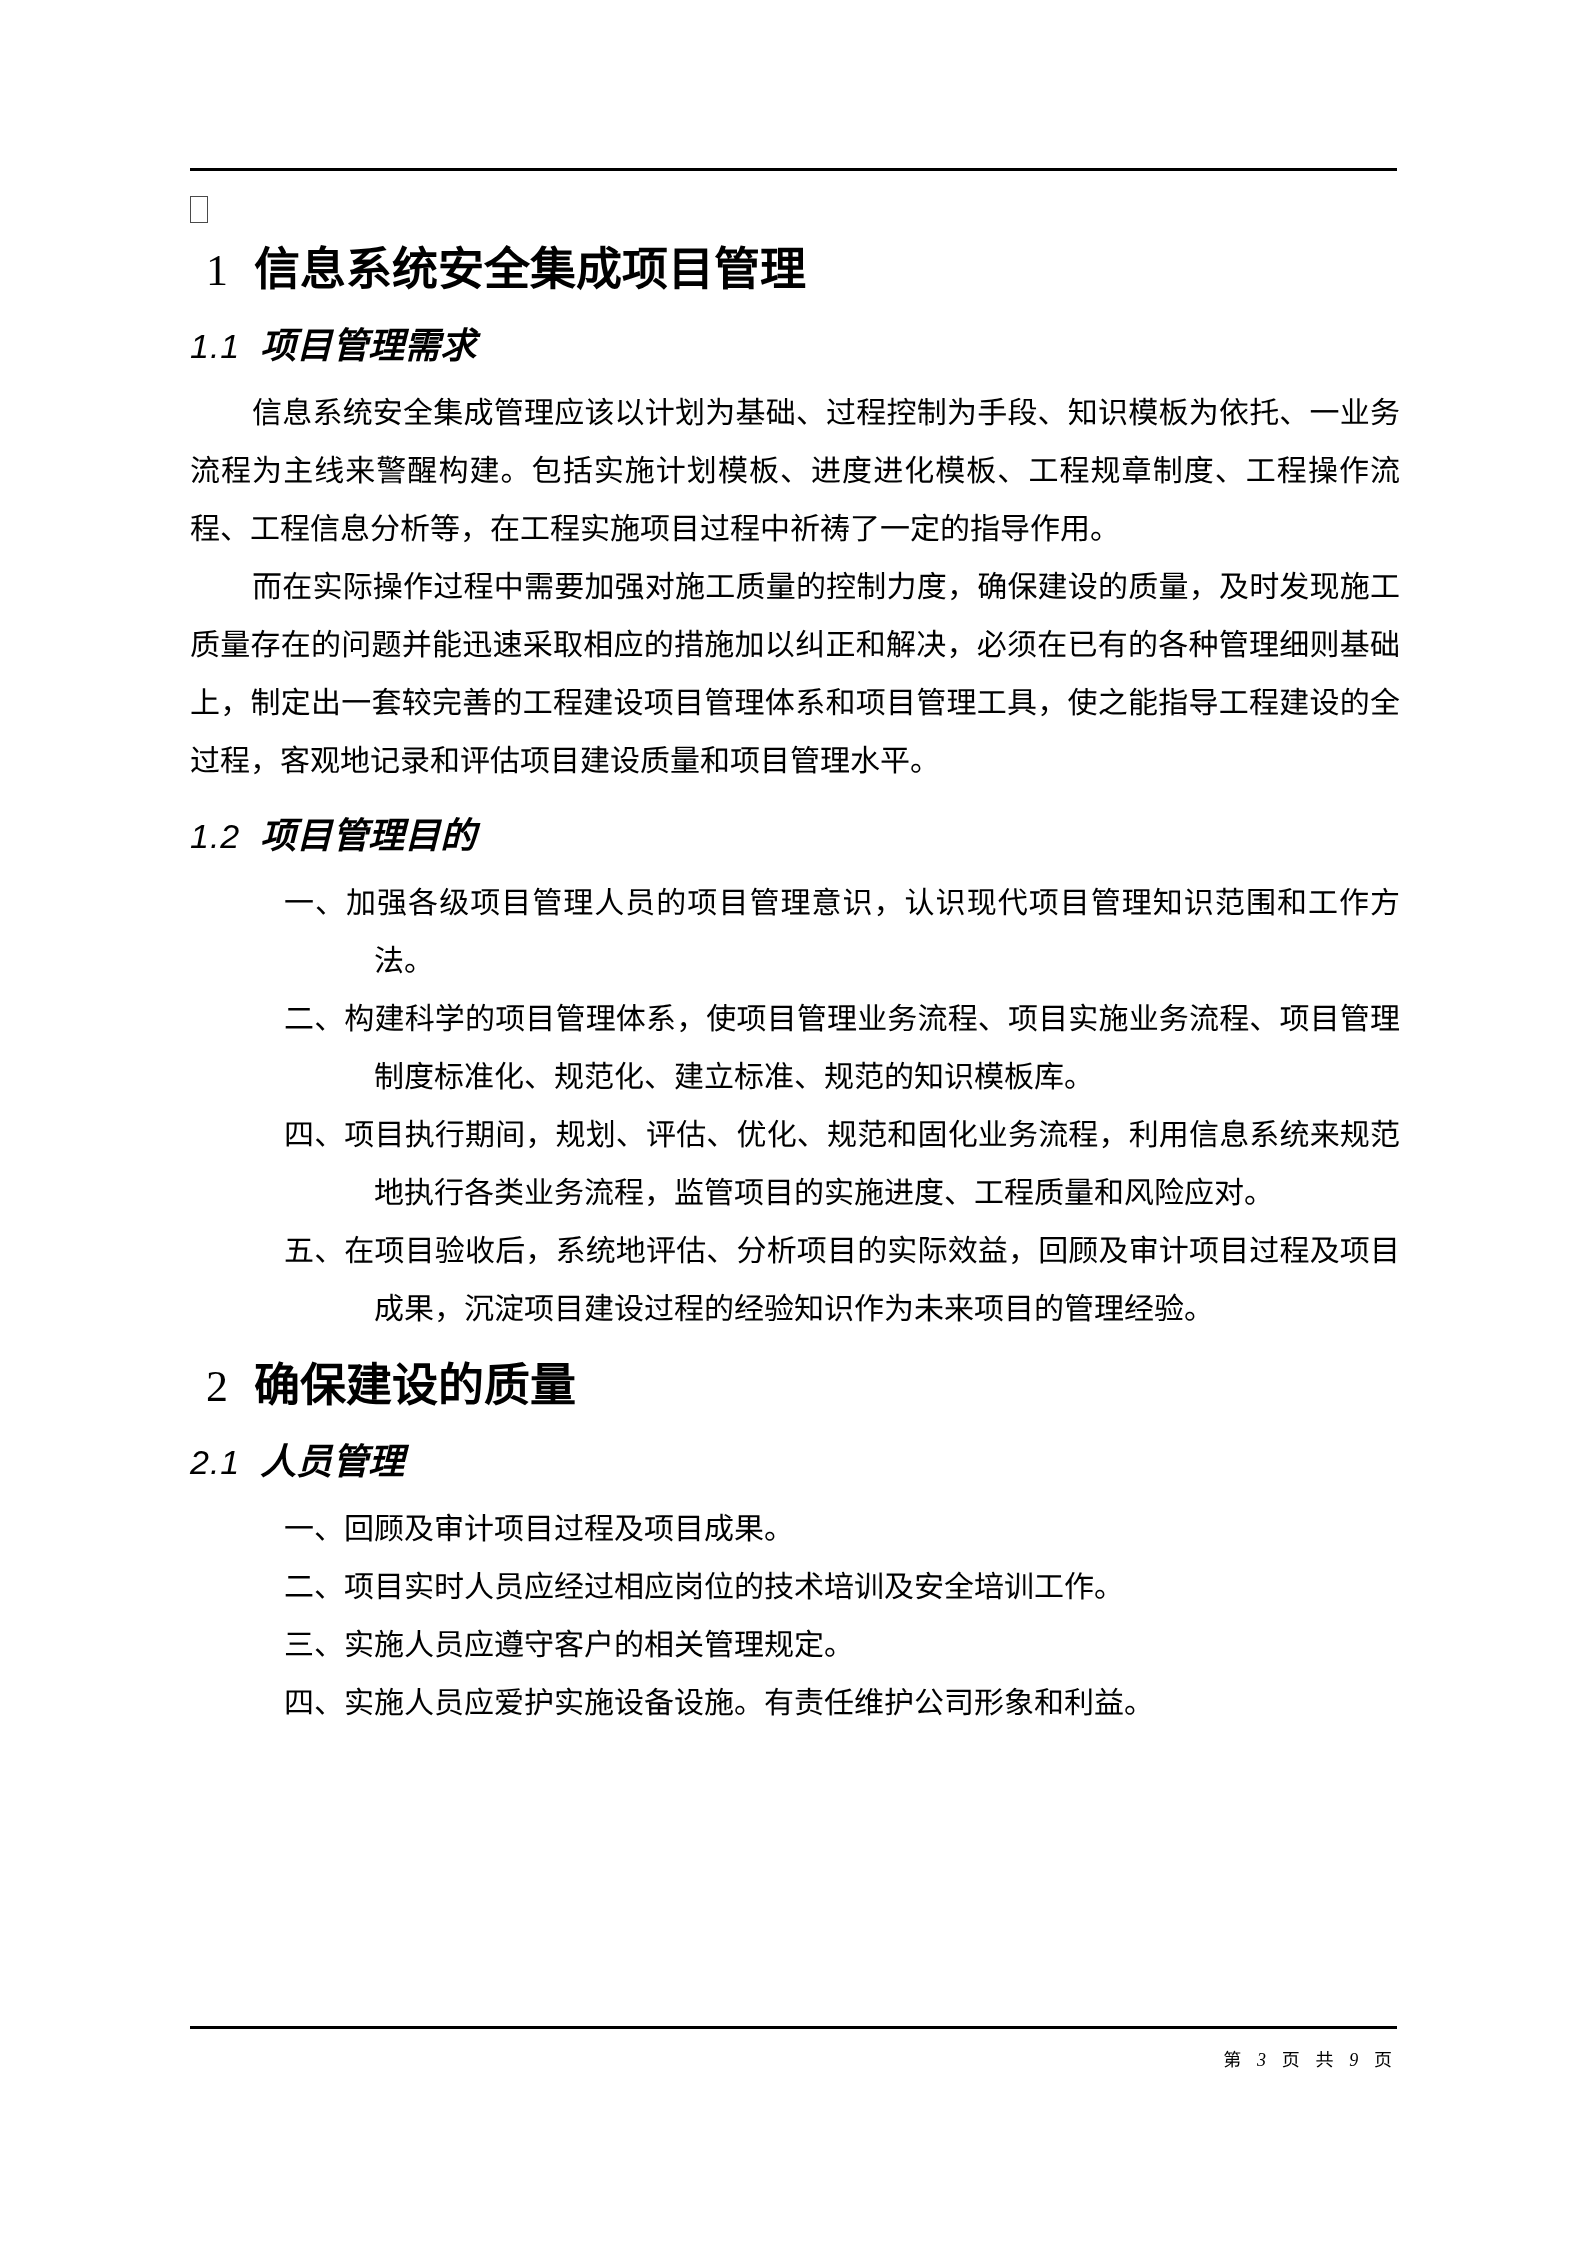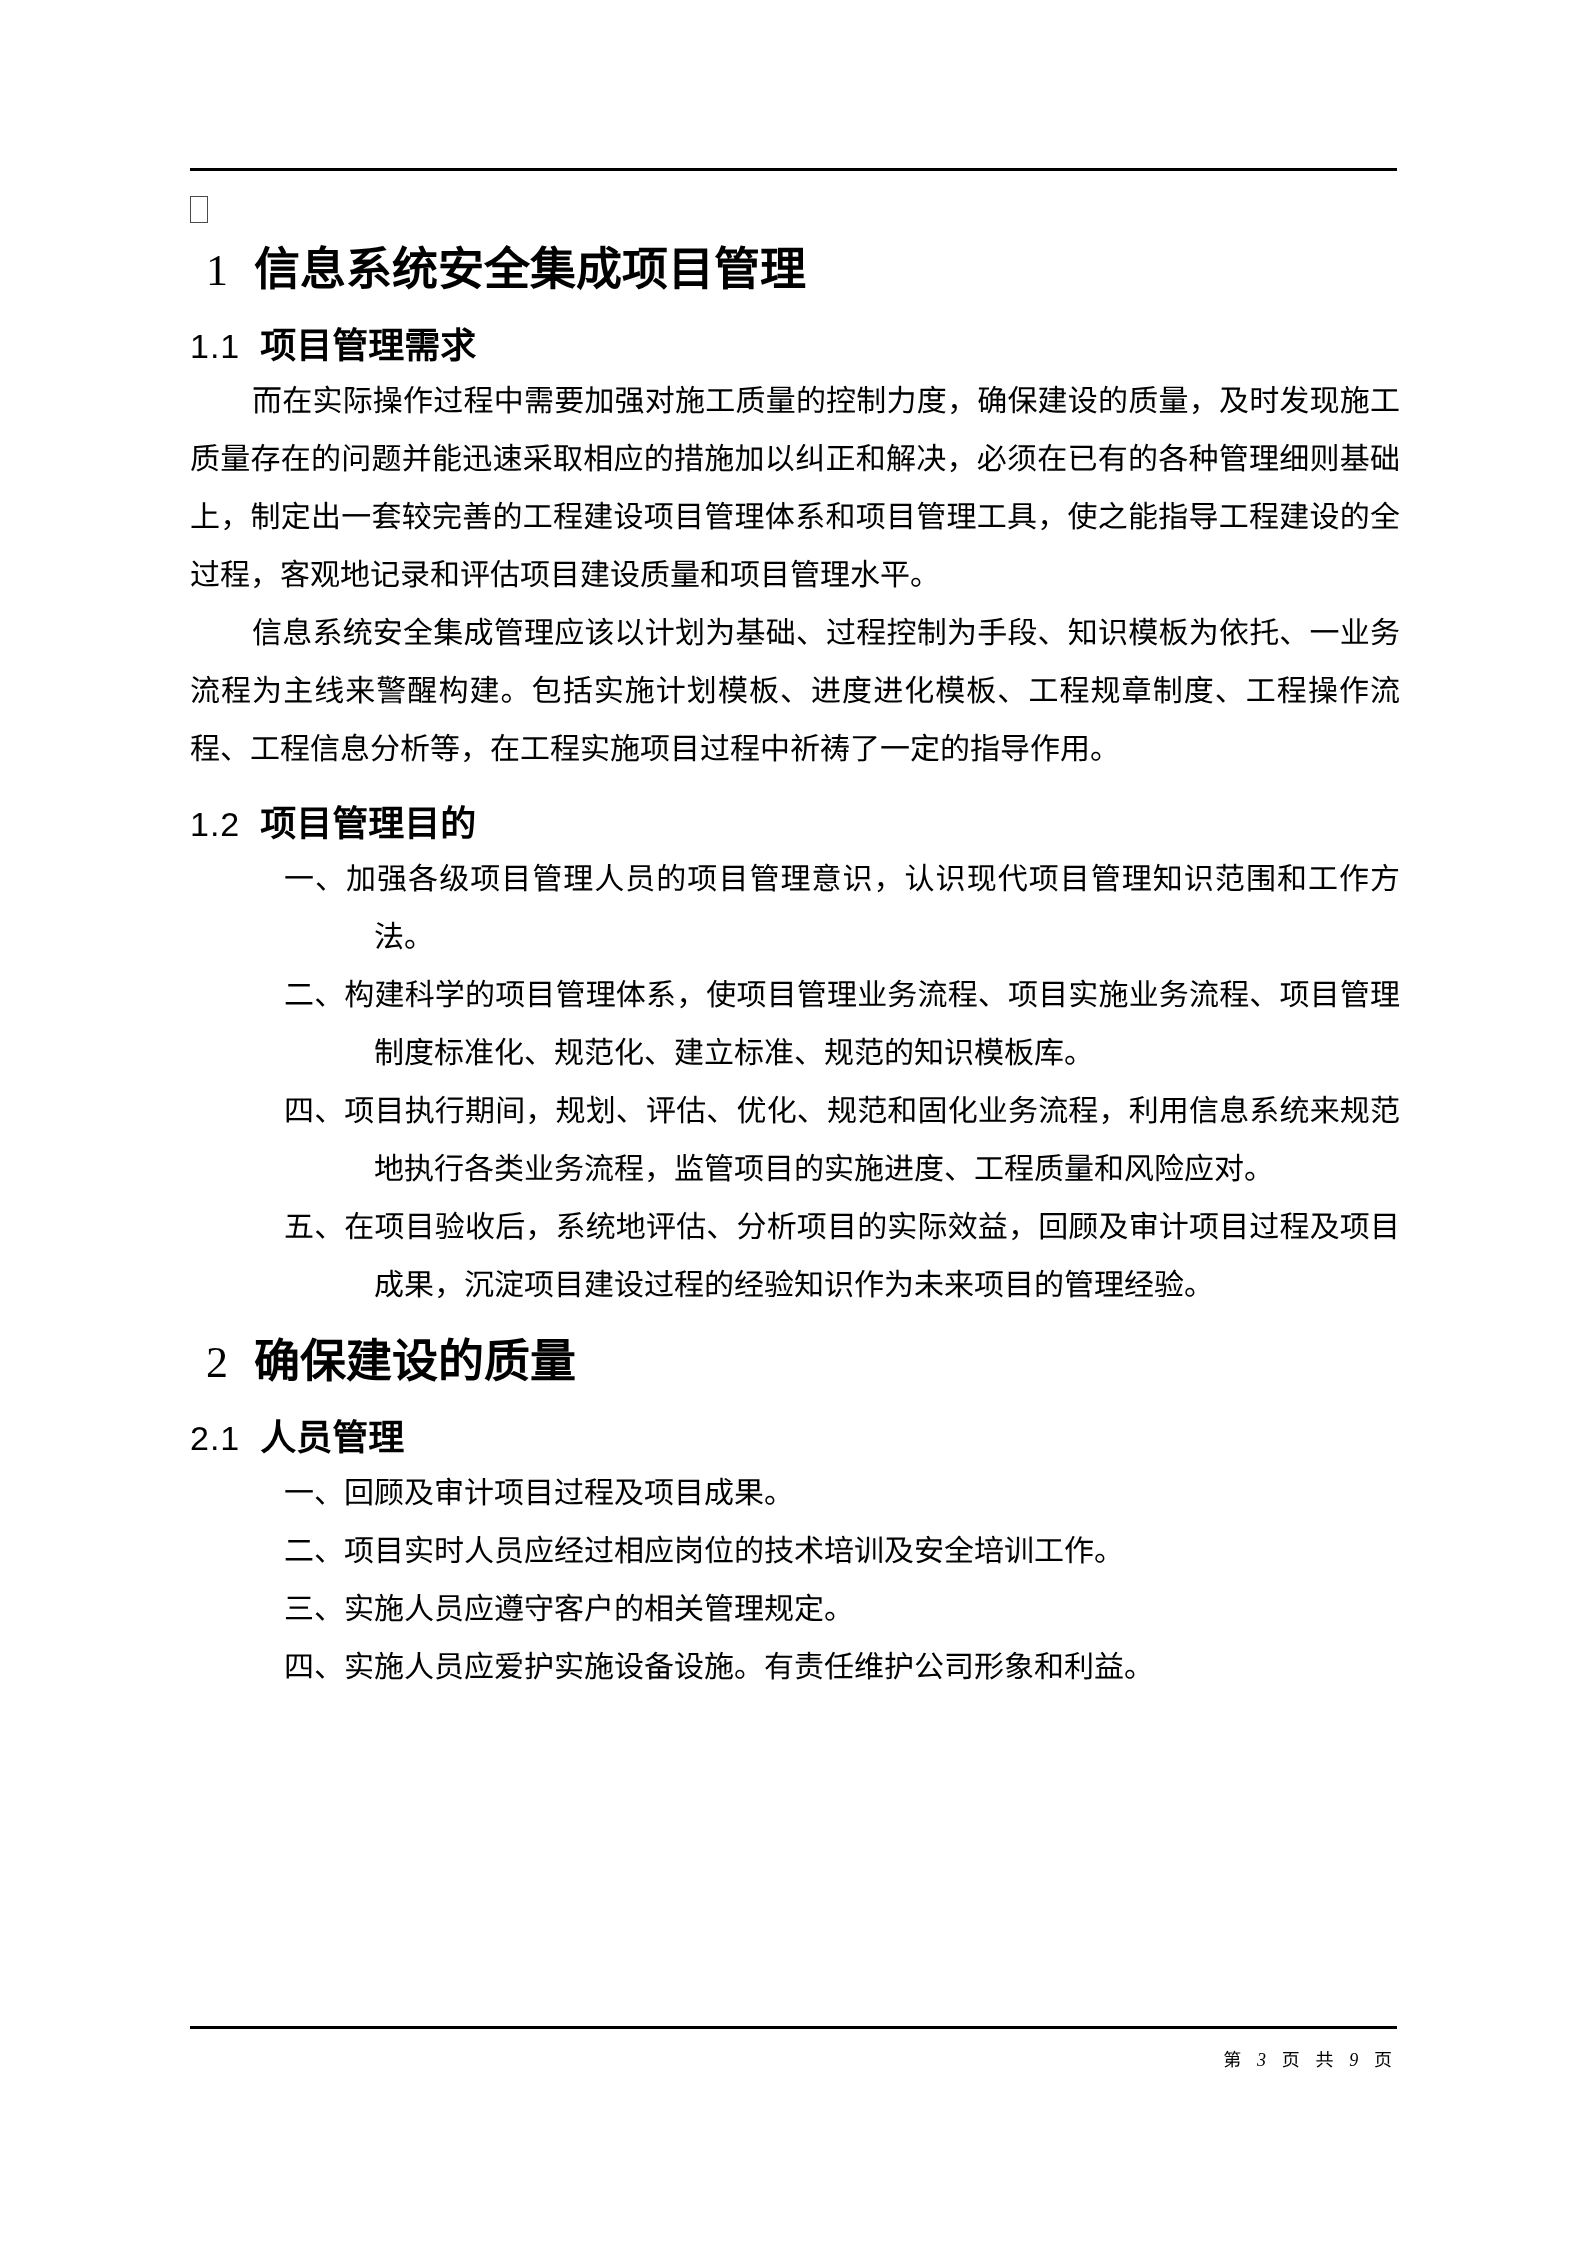--- a/index.html
+++ b/index.html
@@ -85,23 +85,24 @@
     font-family: "Liberation Serif", "DejaVu Serif", serif;
     font-weight: normal;
     font-size: 44px;
     margin-right: 26px;
   }
 
   h2.h2 {
     font-family: "DejaVu Sans", "Liberation Sans", sans-serif;
     font-weight: bold;
     font-size: 36px;
-    line-height: 48px;
-    margin: 22px 0 2px 0;
+    line-height: 72px;
+    margin: 10px 0 2px 0;
     white-space: nowrap;
+    font-style: italic;
   }
   h2.h2 .num {
     font-family: "Liberation Sans", "DejaVu Sans", sans-serif;
     font-weight: normal;
     font-size: 34px;
     margin-right: 20px;
     letter-spacing: 1px;
   }
 
   p.body {
@@ -148,22 +149,22 @@
     </div>
 
     <h1 class="h1">
       <span class="num">1</span><span>信息系统安全集成项目管理</span>
     </h1>
 
     <h2 class="h2">
       <span class="num">1.1</span><span>项目管理需求</span>
     </h2>
 
+    <p class="body">信息系统安全集成管理应该以计划为基础、过程控制为手段、知识模板为依托、一业务流程为主线来警醒构建。包括实施计划模板、进度进化模板、工程规章制度、工程操作流程、工程信息分析等，在工程实施项目过程中祈祷了一定的指导作用。</p>
     <p class="body">而在实际操作过程中需要加强对施工质量的控制力度，确保建设的质量，及时发现施工质量存在的问题并能迅速采取相应的措施加以纠正和解决，必须在已有的各种管理细则基础上，制定出一套较完善的工程建设项目管理体系和项目管理工具，使之能指导工程建设的全过程，客观地记录和评估项目建设质量和项目管理水平。</p>
-    <p class="body">信息系统安全集成管理应该以计划为基础、过程控制为手段、知识模板为依托、一业务流程为主线来警醒构建。包括实施计划模板、进度进化模板、工程规章制度、工程操作流程、工程信息分析等，在工程实施项目过程中祈祷了一定的指导作用。</p>
 
     <h2 class="h2">
       <span class="num">1.2</span><span>项目管理目的</span>
     </h2>
 
     <ul class="numlist">
       <li>一、加强各级项目管理人员的项目管理意识，认识现代项目管理知识范围和工作方法。</li>
       <li>二、构建科学的项目管理体系，使项目管理业务流程、项目实施业务流程、项目管理制度标准化、规范化、建立标准、规范的知识模板库。</li>
       <li>四、项目执行期间，规划、评估、优化、规范和固化业务流程，利用信息系统来规范地执行各类业务流程，监管项目的实施进度、工程质量和风险应对。</li>
       <li>五、在项目验收后，系统地评估、分析项目的实际效益，回顾及审计项目过程及项目成果，沉淀项目建设过程的经验知识作为未来项目的管理经验。</li>

